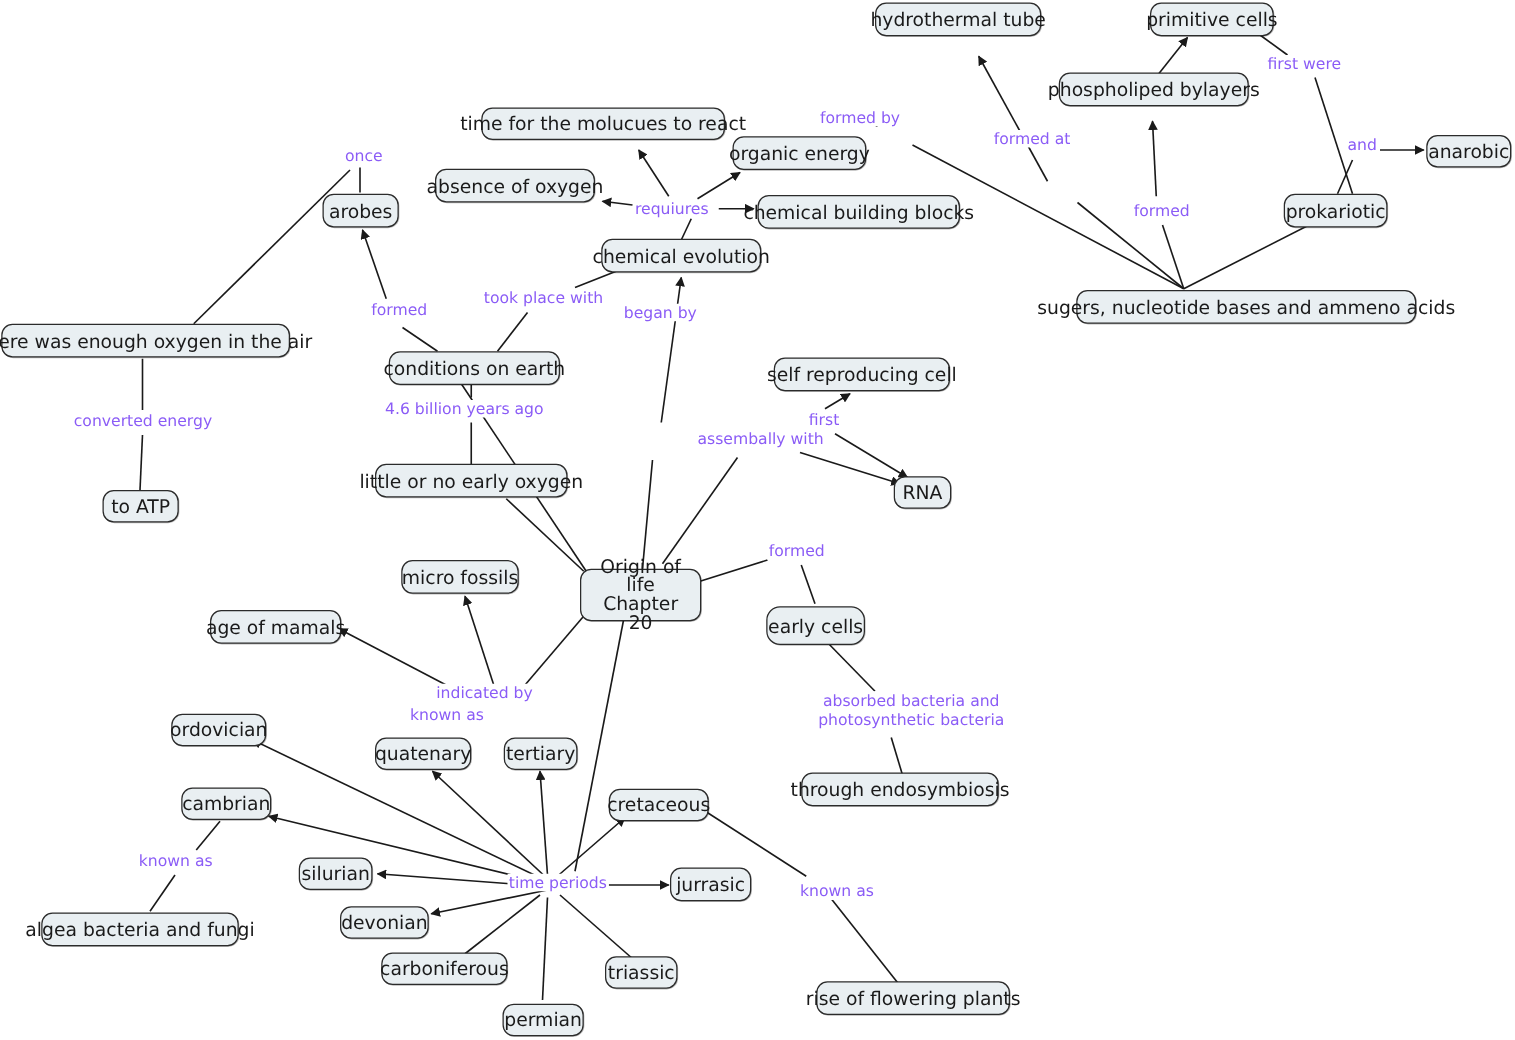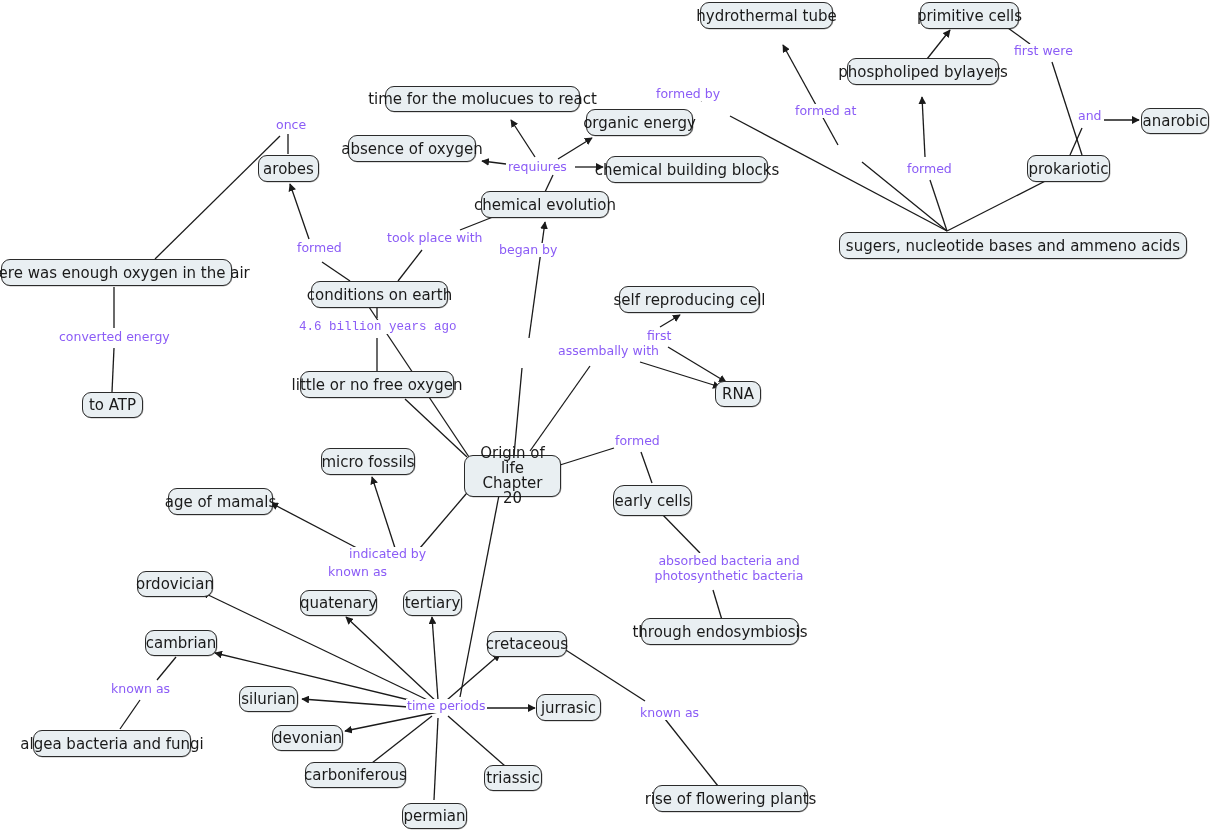--- a/index.html
+++ b/index.html
@@ -159,41 +159,41 @@
   <div class="node" style="left:700px;top:2px;width:133px;height:27px;">hydrothermal tube</div>
 
   <div class="node" style="left:920px;top:2px;width:99px;height:27px;">primitive cells</div>
 
   <div class="node" style="left:847px;top:58px;width:152px;height:27px;">phospholiped bylayers</div>
 
   <div class="node" style="left:1141px;top:108px;width:68px;height:26px;text-align:center;">anarobic</div>
 
   <div class="node" style="left:1027px;top:155px;width:83px;height:27px;">prokariotic</div>
 
-  <div class="node" style="left:839px;top:232px;width:348px;height:27px;">sugers, nucleotide bases and ammeno acids</div>
+  <div class="node" style="left:861px;top:232px;width:272px;height:27px;">sugers, nucleotide bases and ammeno acids</div>
 
   <div class="node" style="left:385px;top:86px;width:195px;height:26px;">time for the molucues to react</div>
 
   <div class="node" style="left:586px;top:109px;width:107px;height:27px;">organic energy</div>
 
   <div class="node" style="left:348px;top:135px;width:128px;height:27px;">absence of oxygen</div>
 
   <div class="node" style="left:606px;top:156px;width:162px;height:27px;">chemical building blocks</div>
 
   <div class="node" style="left:481px;top:191px;width:128px;height:27px;">chemical evolution</div>
 
   <div class="node" style="left:258px;top:155px;width:61px;height:27px;">arobes</div>
 
   <div class="node" style="left:1px;top:259px;width:231px;height:27px;">there was enough oxygen in the air</div>
 
   <div class="node" style="left:82px;top:392px;width:61px;height:26px;">to ATP</div>
 
   <div class="node" style="left:311px;top:281px;width:137px;height:27px;">conditions on earth</div>
 
-  <div class="node" style="left:300px;top:371px;width:154px;height:27px;">little or no free oxygen</div>
+  <div class="node" style="left:300px;top:371px;width:154px;height:27px;">little or no early oxygen</div>
 
   <div class="node" style="left:619px;top:286px;width:141px;height:27px;">self reproducing cell</div>
 
   <div class="node" style="left:715px;top:381px;width:46px;height:26px;">RNA</div>
 
   <div class="node multiline" style="left:464px;top:455px;width:97px;height:42px;flex-direction:column;">
     <span>Origin of life</span>
     <span>Chapter 20</span>
   </div>
 
@@ -246,21 +246,21 @@
   <div class="linklabel" style="left:275px;top:118px;">once</div>
 
   <div class="linklabel" style="left:296px;top:241px;">formed</div>
 
   <div class="linklabel" style="left:386px;top:231px;">took place with</div>
 
   <div class="linklabel" style="left:498px;top:243px;">began by</div>
 
   <div class="linklabel" style="left:58px;top:330px;">converted energy</div>
 
-  <div class="linklabel" style="left:298px;top:320px;font-family:Liberation Mono, monospace;">4.6 billion years ago</div>
+  <div class="linklabel" style="left:307px;top:320px;">4.6 billion years ago</div>
 
   <div class="linklabel" style="left:557px;top:344px;">assembally with</div>
 
   <div class="linklabel" style="left:646px;top:329px;">first</div>
 
   <div class="linklabel" style="left:614px;top:434px;">formed</div>
 
   <div class="linklabel wrap" style="left:612px;top:553px;width:232px;">absorbed bacteria and photosynthetic bacteria</div>
 
   <div class="linklabel" style="left:348px;top:547px;">indicated by</div>

